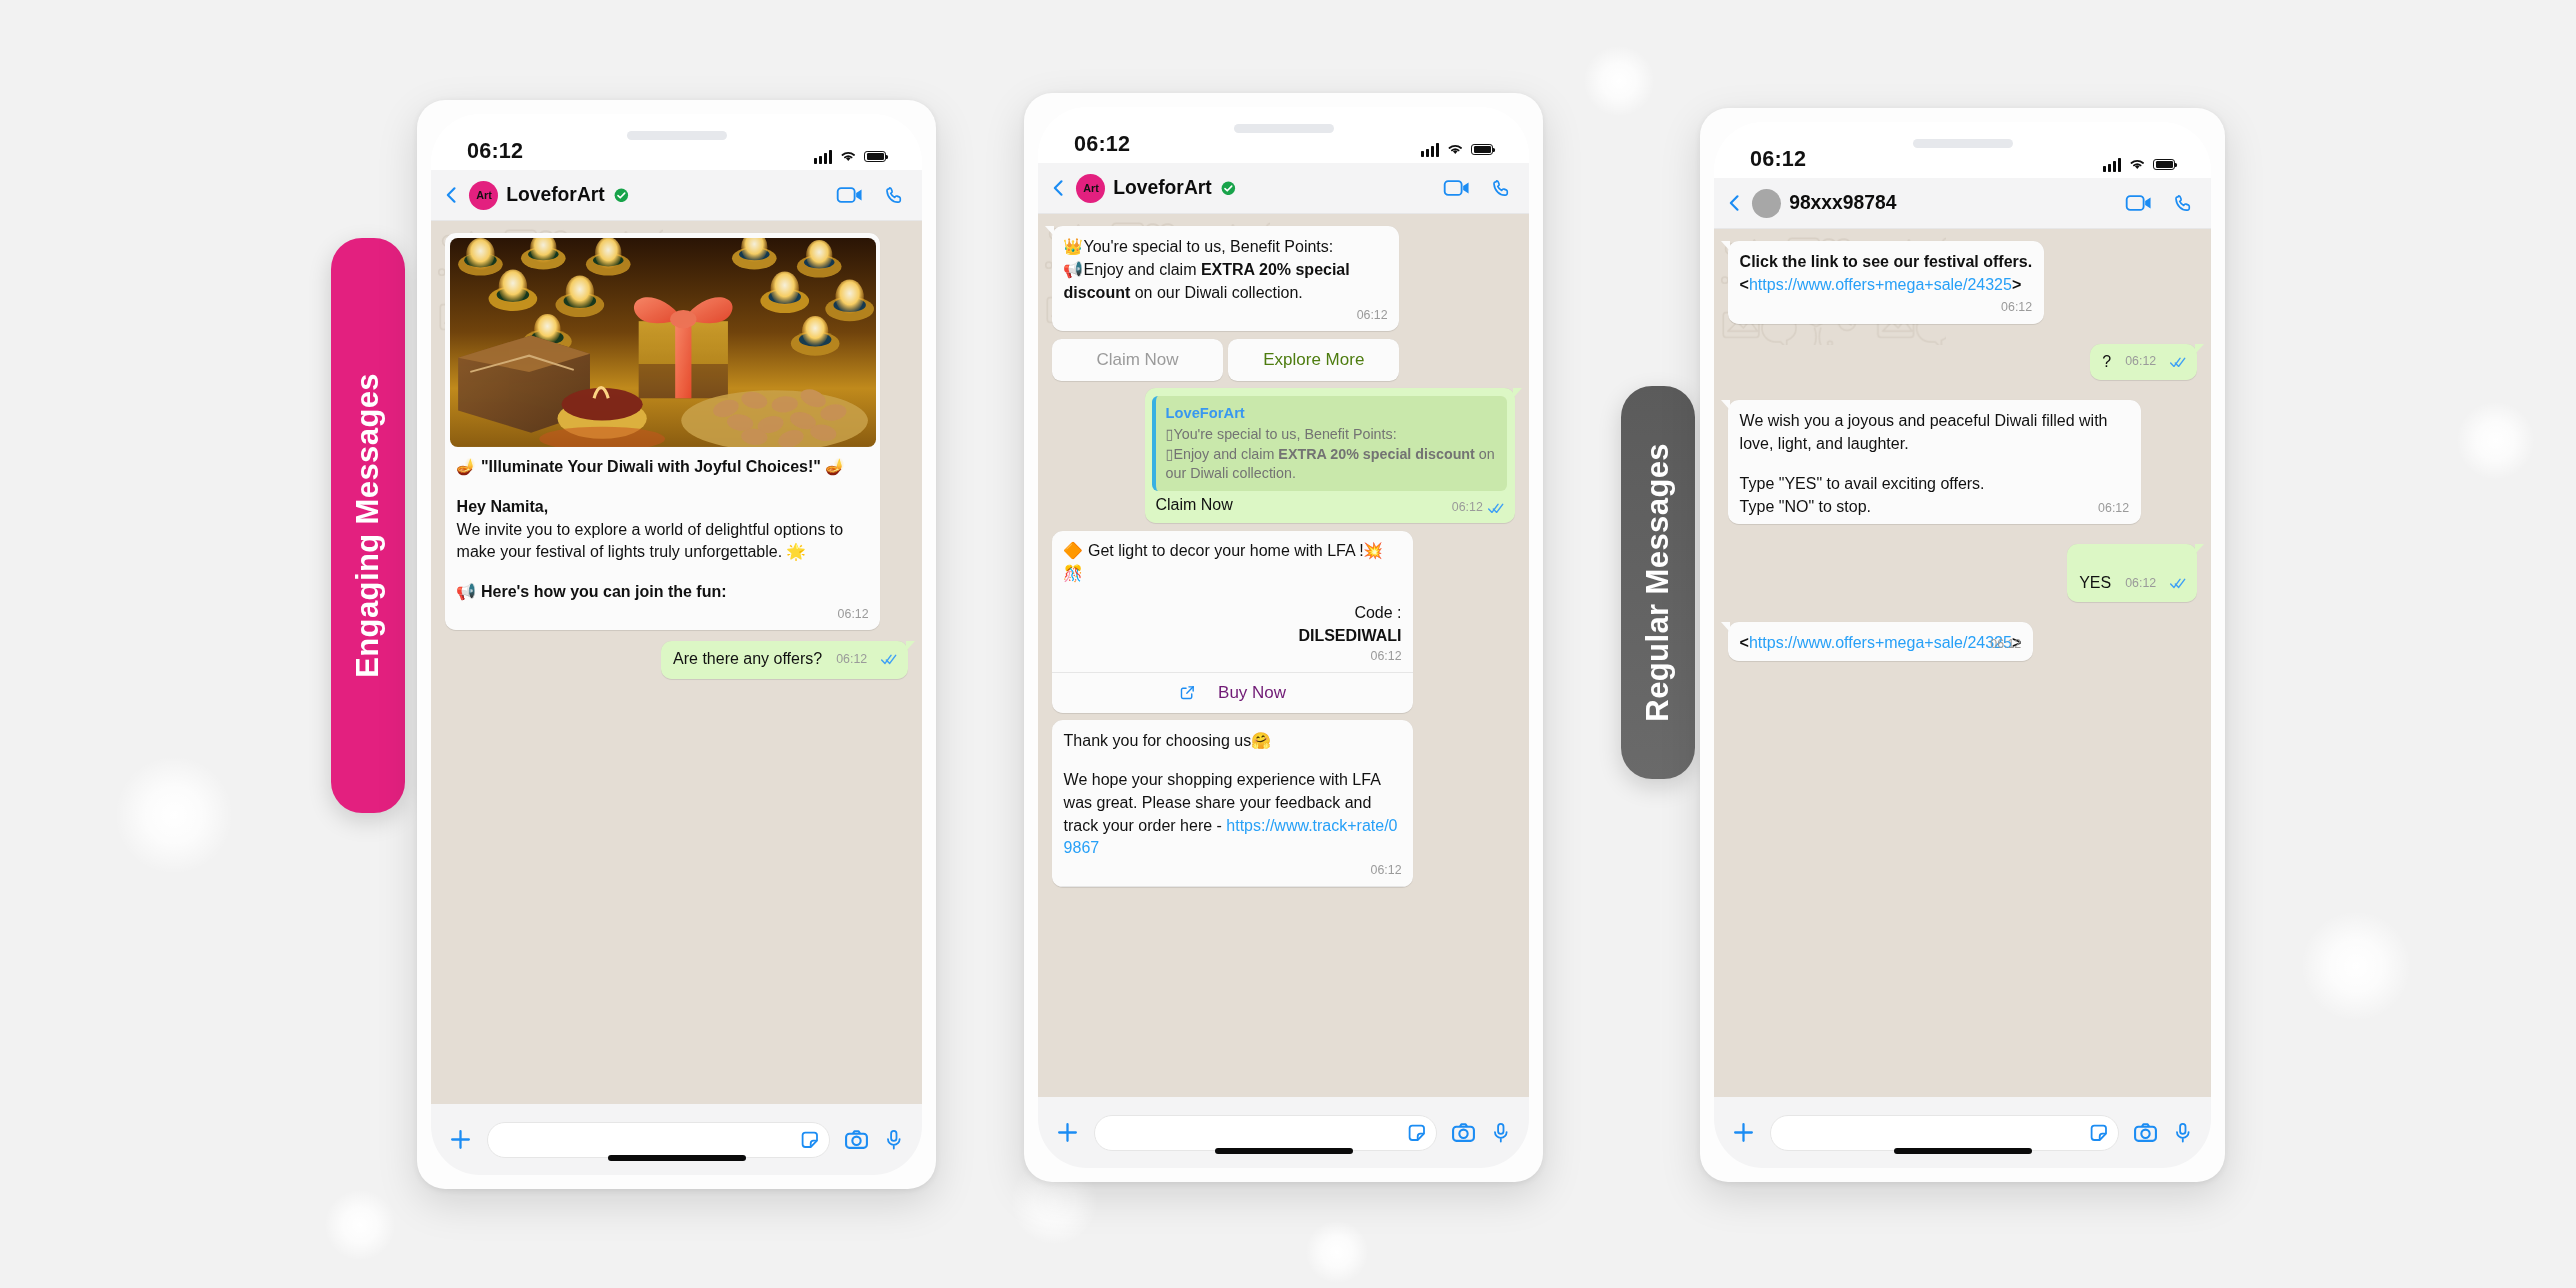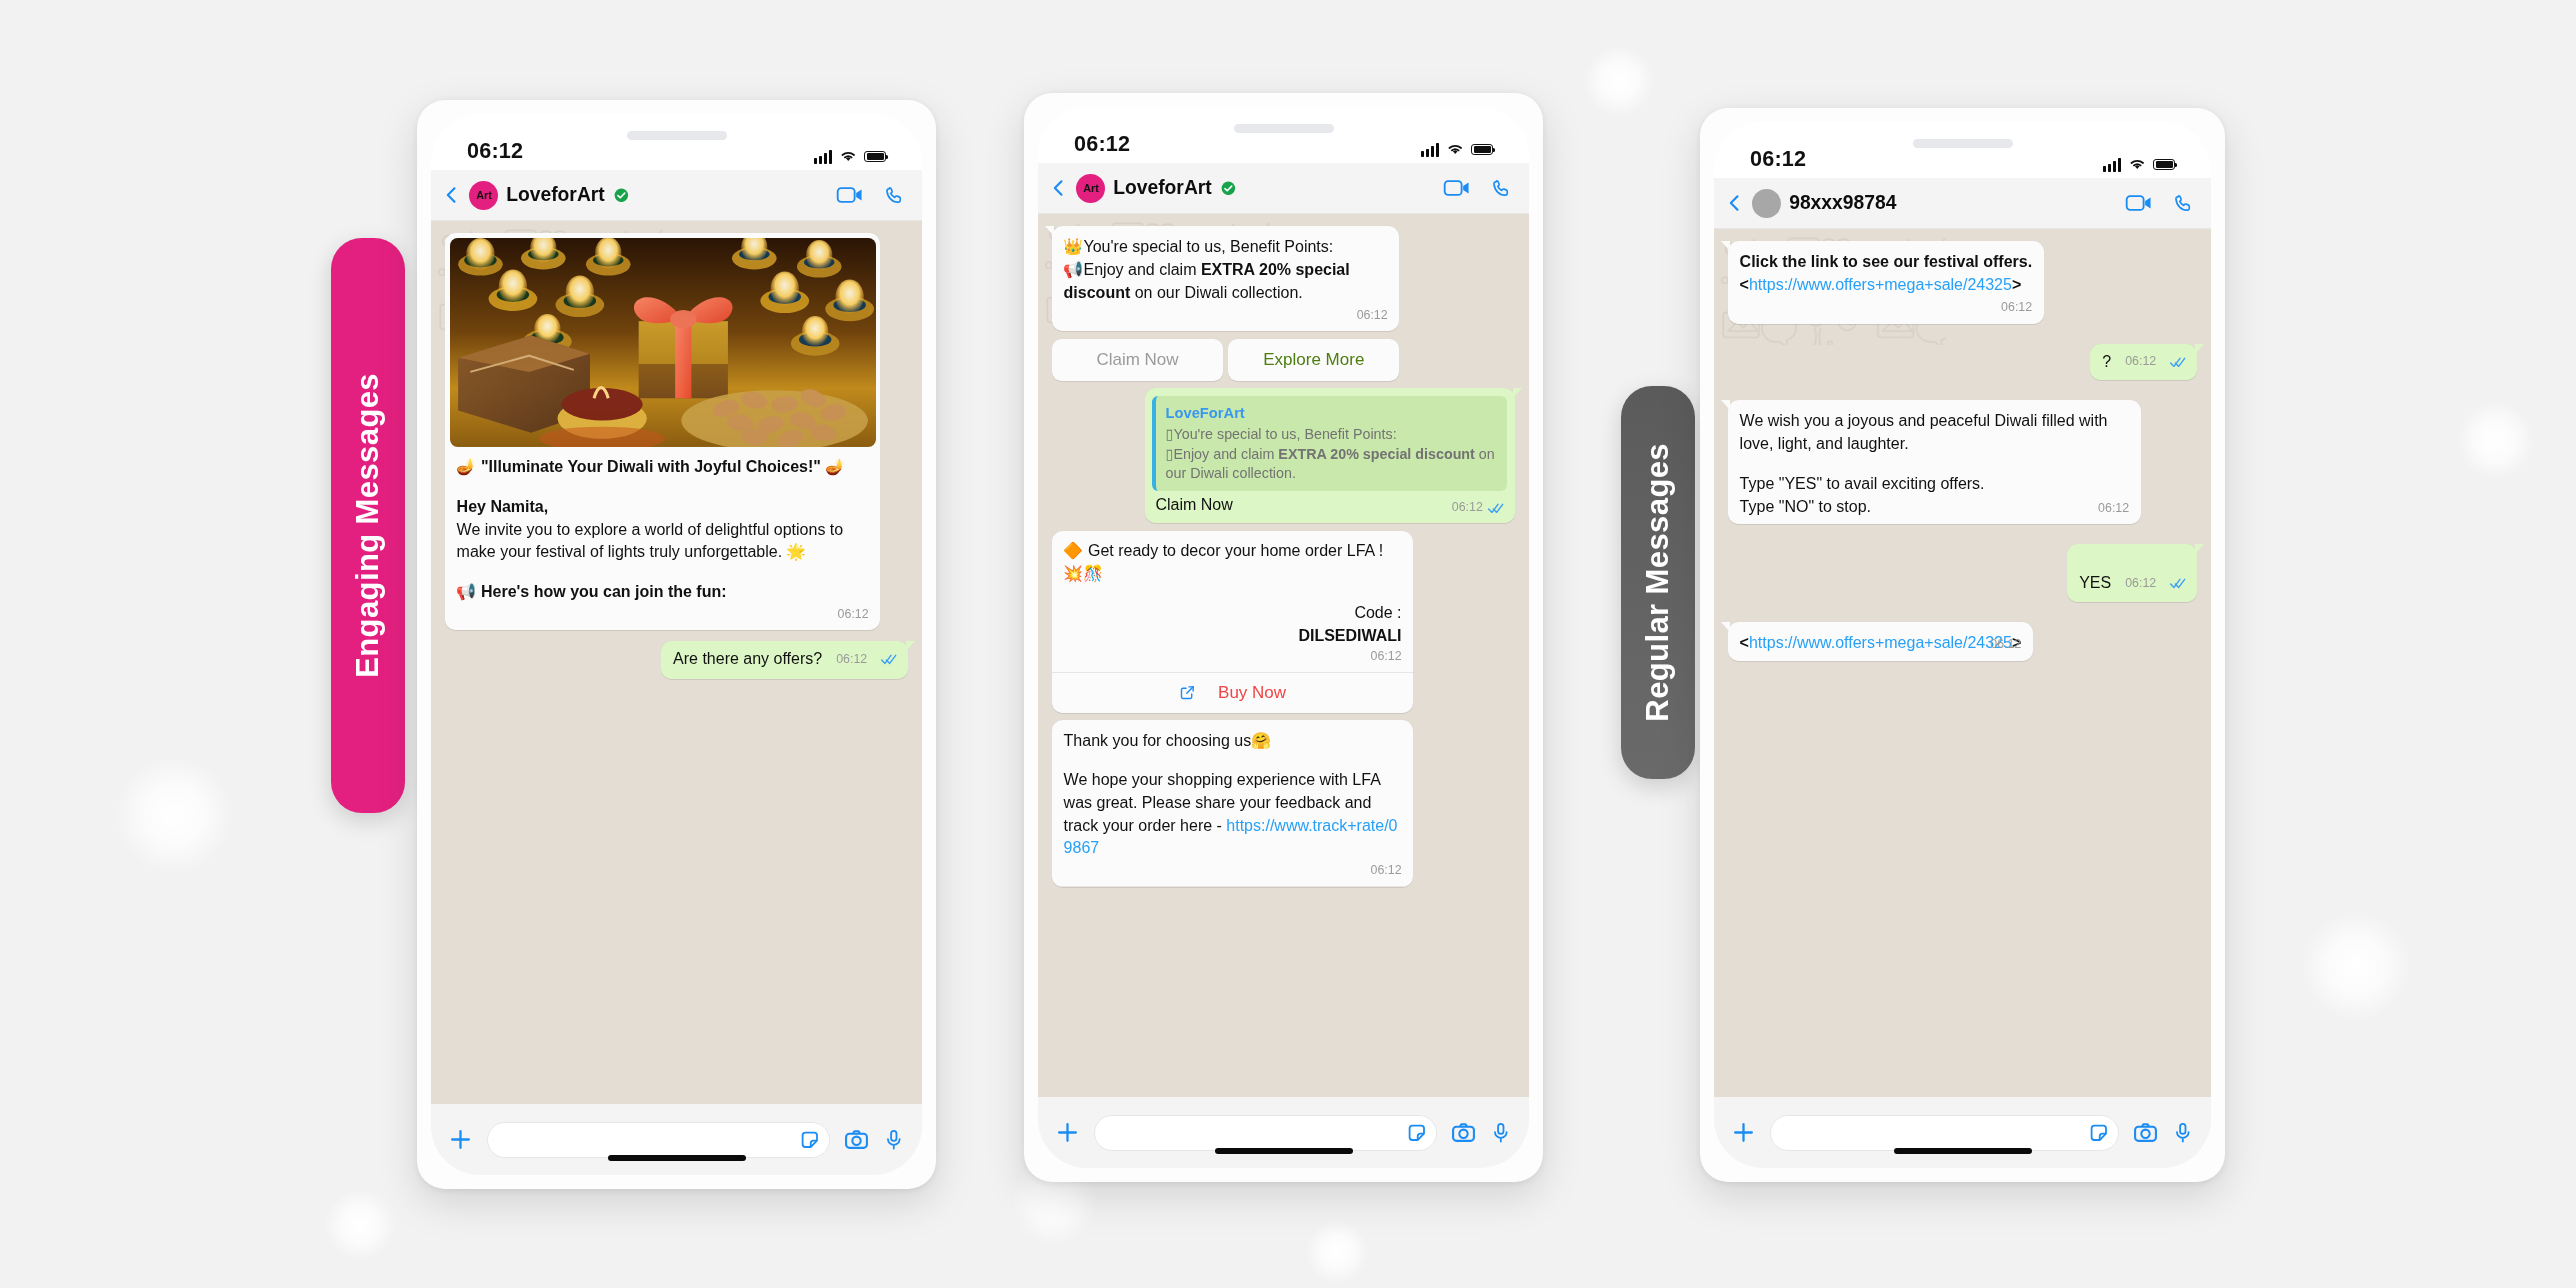--- a/index.html
+++ b/index.html
@@ -140,21 +140,21 @@
     position:relative;
   }
   .card.in:before{
     content:"";position:absolute;left:-7px;top:0;
     border-width:0 9.3px 10.8px 0;border-style:solid;
     border-color:transparent #fbfbfb transparent transparent;
   }
   .card .body{padding:9.3px 11.6px 6.2px 11.6px;font-size:16px;line-height:1.42;color:#111;}
   .card .divider{height:0.8px;background:#e6e6e6;margin:0 0;}
   .cta{
-    text-align:center;color:#ef4444;font-size:17px;
+    text-align:center;color:#701a75;font-size:17px;
     padding:10px 0;display:flex;align-items:center;justify-content:center;gap:22px;
   }
   .card-photo{display:block;width:100%;height:auto;border-radius:7.7px;}
   .photo-wrap{padding:4.6px 4.6px 0 4.6px;}
 
   
   .btn-pair{display:flex;gap:5.4px;max-width:96%;}
   .btn-pair .b{
     flex:1;background:#fbfbfb;border-radius:9.3px;
     text-align:center;padding:10.8px 3.1px;
@@ -548,21 +548,21 @@
                     </svg>
                   </span>
                 </div>
               </div>
             </div>
           </div>
 
           <div class="row">
             <div class="card in" style="width:78%;">
               <div class="body">
-                <div>🔶 Get ready to decor your home order LFA  !💥🎊</div>
+                <div>🔶 Get light to decor your home with LFA  !💥🎊</div>
                 <div style="height:17px"></div>
                 <div style="display:flex;align-items:flex-end;flex-direction:column;">
                   <span>Code : </span>
                     <span class="bold">DILSEDIWALI</span>
                   <span class="time" style="margin-left:auto">06:12</span>
                 </div>
               </div>
               <div class="divider"></div>
               <div class="cta">
                 <svg width="17" height="17" viewBox="0 0 24 24">

